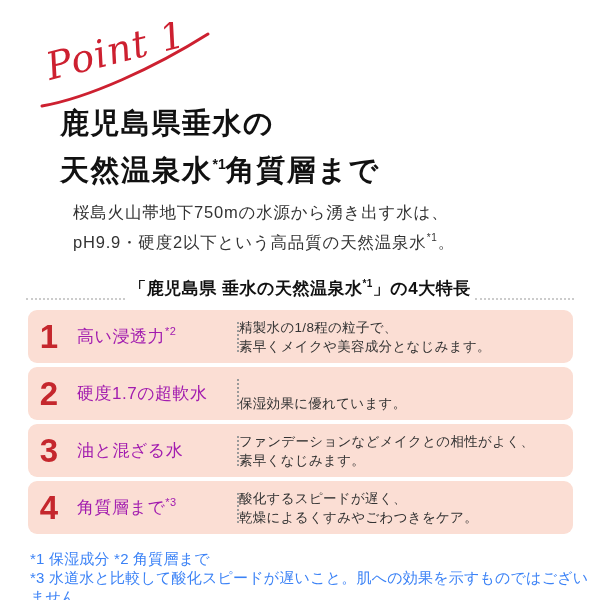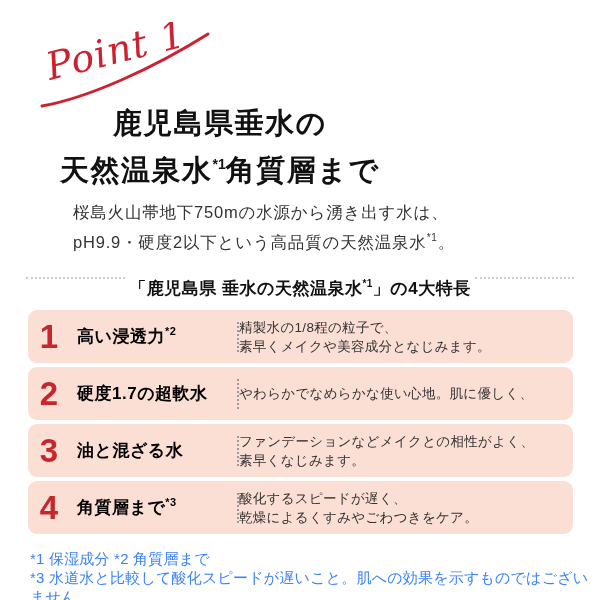--- a/index.html
+++ b/index.html
@@ -25,21 +25,20 @@
   
   .heading {
     position: absolute;
     left: 60px;
     top: 103px;
     font-size: 29px;
     font-weight: bold;
     line-height: 41px;
     color: #111111;
     letter-spacing: 1.5px;
-    text-align: center;
   }
   .heading sup {
     font-size: 14px;
     font-weight: bold;
     vertical-align: super;
     letter-spacing: 0;
   }
 
   
   .intro {
@@ -56,21 +55,21 @@
     vertical-align: super;
   }
 
   
   .feat-header {
     position: absolute;
     left: 26px;
     top: 277px;
     width: 548px;
     display: flex;
-    align-items: flex-start;
+    align-items: flex-end;
     gap: 4px;
   }
   .dot-line {
     flex: 1;
     height: 0;
     border-top: 2px dotted #cccccc;
   }
   .feat-header-text {
     font-size: 17px;
     font-weight: bold;
@@ -102,22 +101,22 @@
     text-align: center;
     font-size: 33px;
     font-weight: bold;
     line-height: 1;
     flex: 0 0 auto;
   }
   .row-title {
     width: 160px;
     margin-left: 7px;
     font-size: 17px;
-    font-weight: bold;
-    color: #000000;
+    font-weight: normal;
+    color: #a21caf;
     letter-spacing: 0.5px;
     flex: 0 0 auto;
   }
   .row-title sup {
     font-size: 11px;
     vertical-align: super;
   }
   .v-divider {
     width: 0;
     height: 30px;
@@ -170,21 +169,21 @@
       <div class="num" style="color:#c5272d;">1</div>
       <div class="row-title"><span>高い浸透力</span><sup>*2</sup></div>
       <div class="v-divider"></div>
       <div class="row-desc"><span>精製水の1/8程の粒子で、</span><br><span>素早くメイクや美容成分となじみます。</span></div>
     </div>
 
     <div class="row" style="background:#fbded4;">
       <div class="num" style="color:#c5272d;">2</div>
       <div class="row-title"><span>硬度1.7の超軟水</span><sup></sup></div>
       <div class="v-divider"></div>
-      <div class="row-desc"><span>やわらかでなめらかな使い心地。肌に優しく、</span><br></div>
+      <div class="row-desc"><br><span>保湿効果に優れています。</span></div>
     </div>
 
     <div class="row" style="background:#fbded4;">
       <div class="num" style="color:#c5272d;">3</div>
       <div class="row-title"><span>油と混ざる水</span><sup></sup></div>
       <div class="v-divider"></div>
       <div class="row-desc"><span>ファンデーションなどメイクとの相性がよく、</span><br><span>素早くなじみます。</span></div>
     </div>
 
     <div class="row" style="background:#fbded4;">

